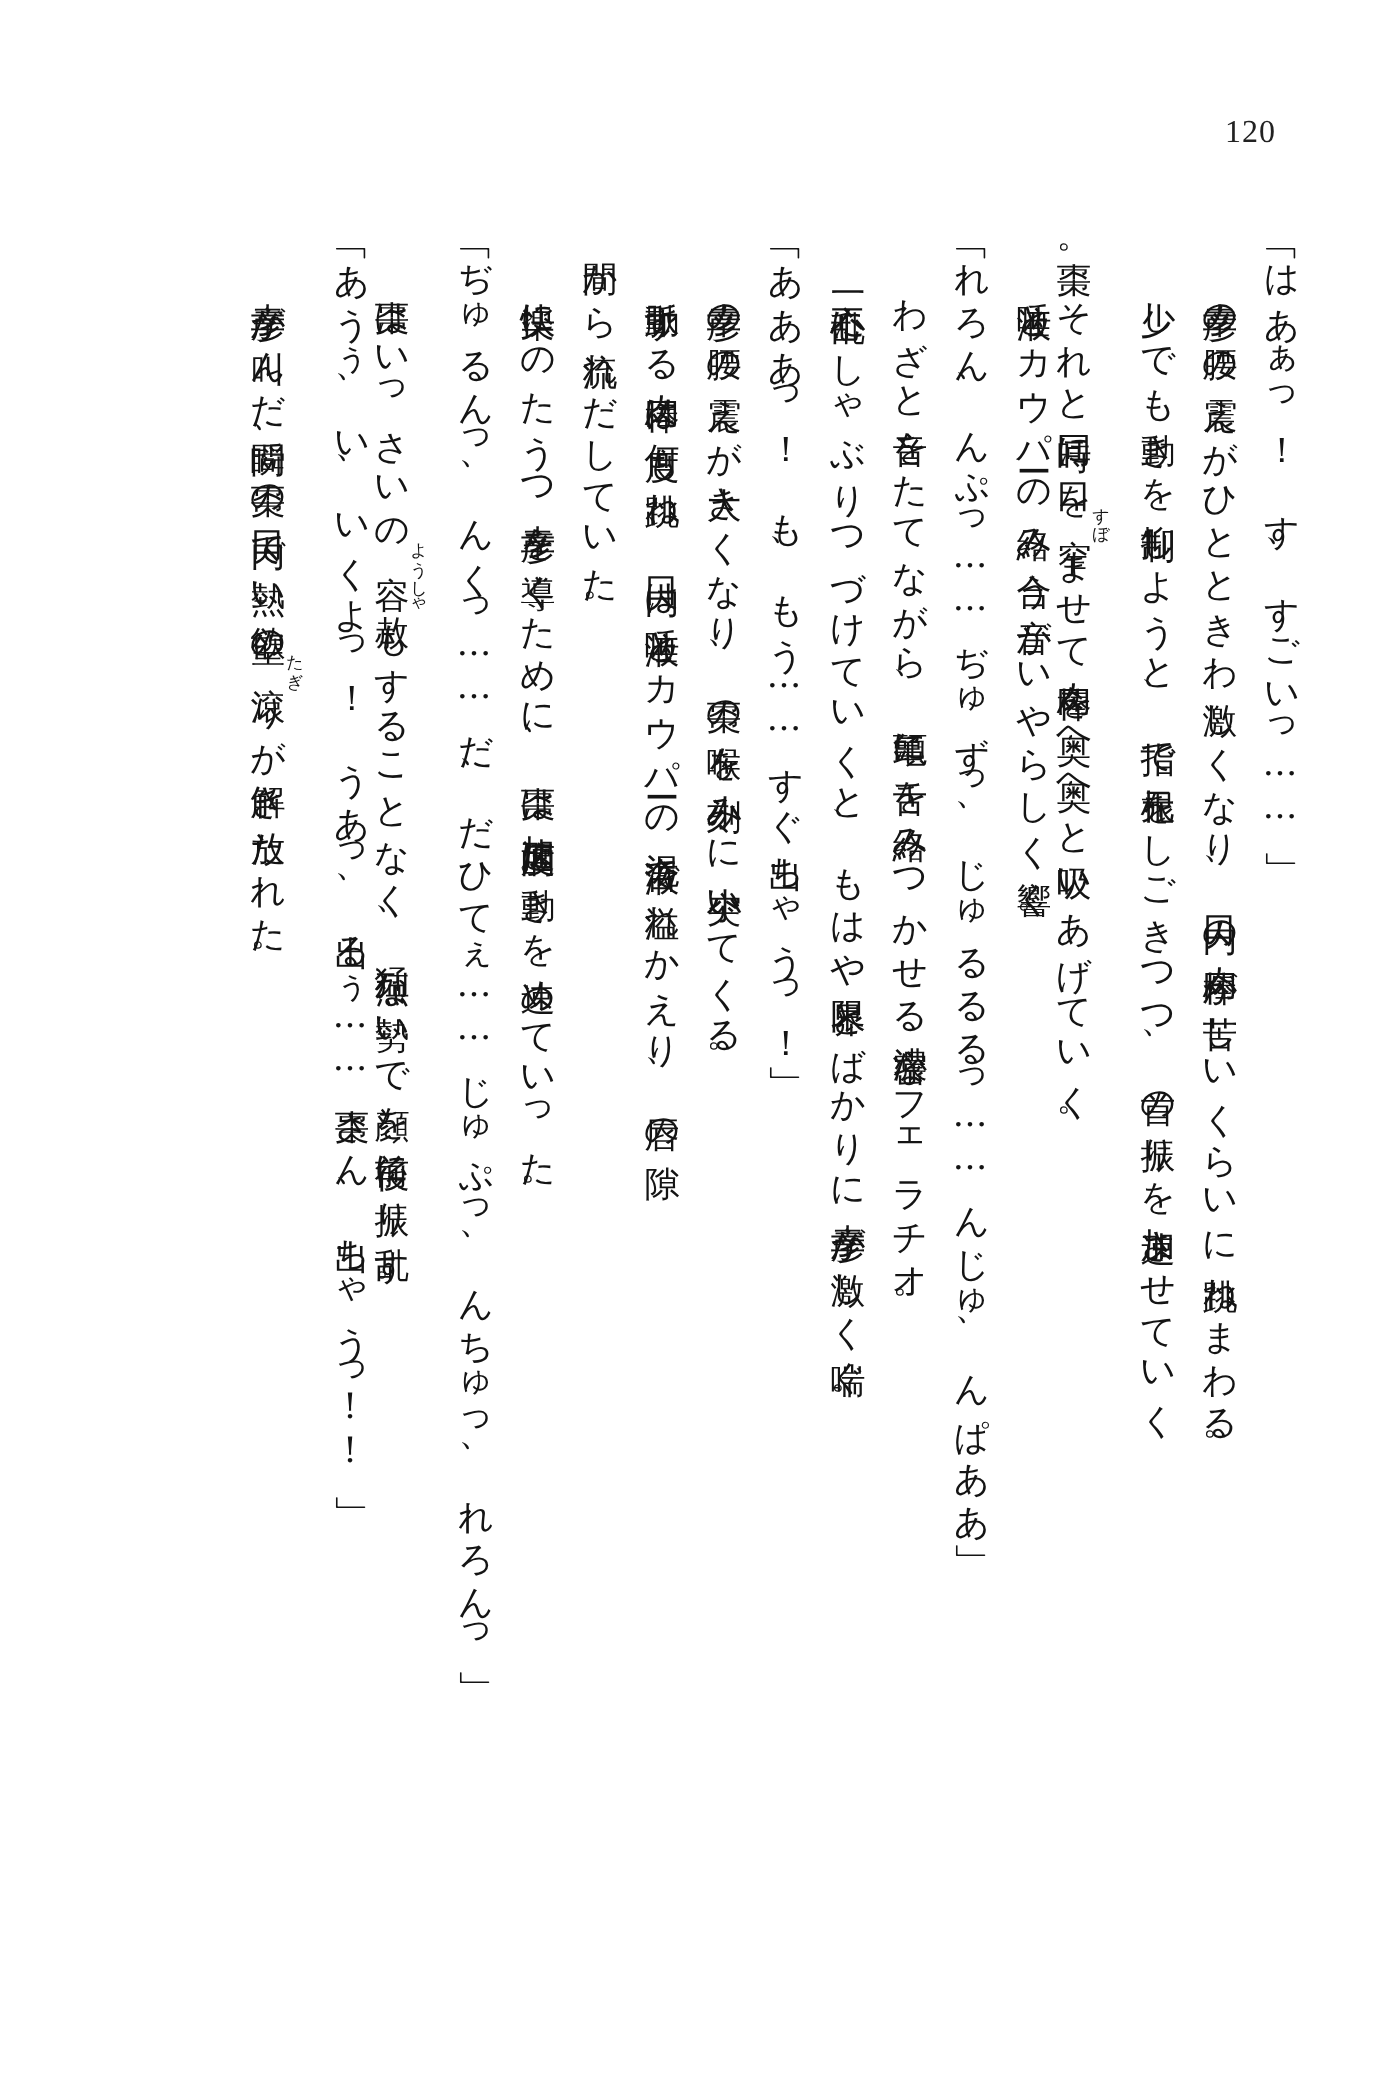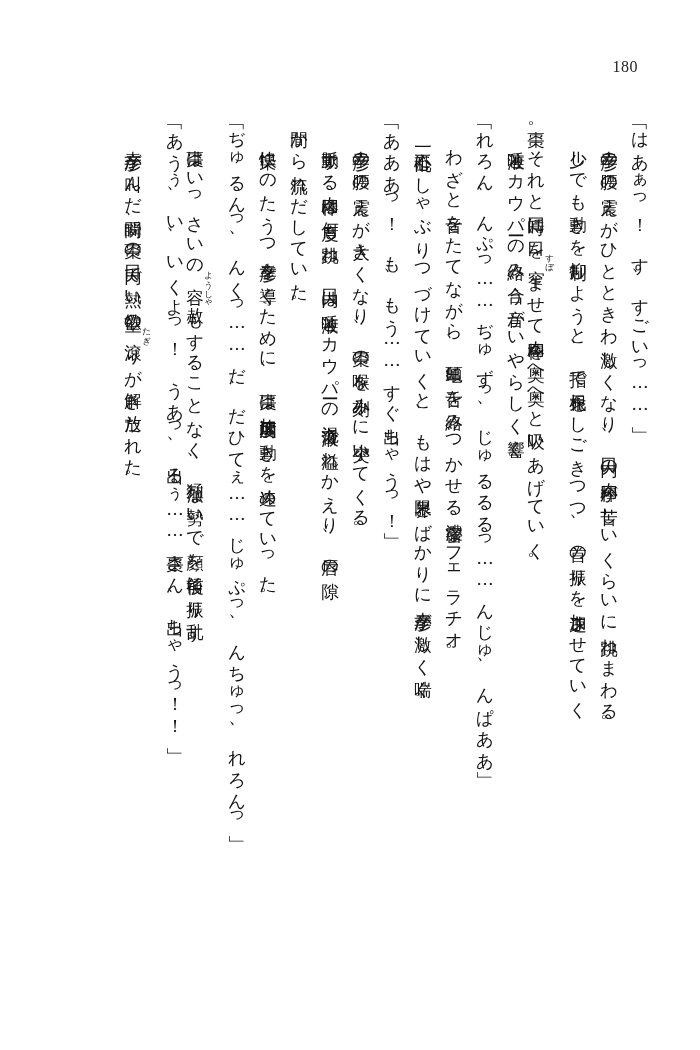--- a/index.html
+++ b/index.html
@@ -60,21 +60,21 @@
     font-size: 8.5px;
     letter-spacing: 0px;
     font-family: "DejaVu Serif", serif;
   }
 </style>
 </head>
 <body>
 
 <div id="page">
 
-  <div id="page-number">180</div>
+  <div id="page-number">120</div>
 
   <div id="text-block">
     <div class="col">「はあぁっ！　す、すごいっ……」</div>
     <div class="col">　幸彦の腰の震えがひとときわ激しくなり、口内の肉棒が苦しいくらいに跳ねまわる。</div>
     <div class="col">　少しでも動きを抑制しようと、指で根元をしごきつつ、首の振りを加速させていく</div>
     <div class="col">棗。それと同時に口を<ruby>窄<rt>すぼ</rt></ruby>ませて肉棒を奥へ奥へと吸いあげていく。</div>
     <div class="col">　唾液とカウパーの絡み合う音がいやらしく響く。</div>
     <div class="col">「れろん、んぷっ……ぢゅずっ、じゅるるるっ……んじゅ、んぱああ」</div>
     <div class="col">　わざと音をたてながら、亀頭に舌を絡みつかせる濃密なフェラチオ。</div>
     <div class="col">　一心不乱にしゃぶりつづけていくと、もはや限界とばかりに幸彦が激しく喘ぐ。</div>

